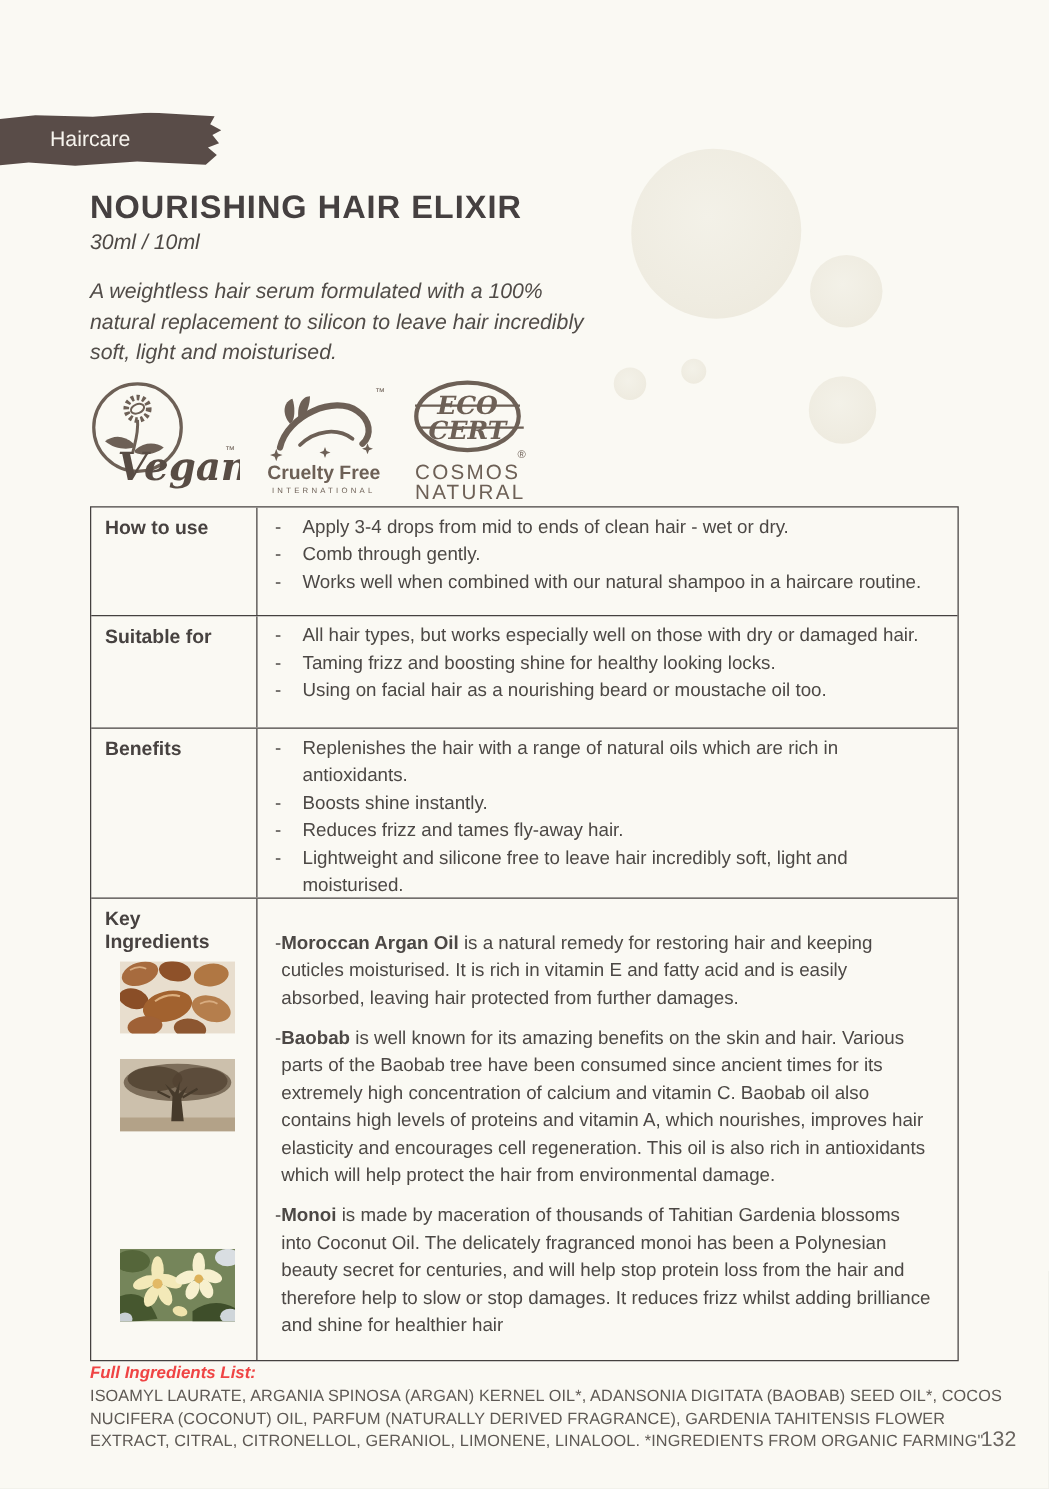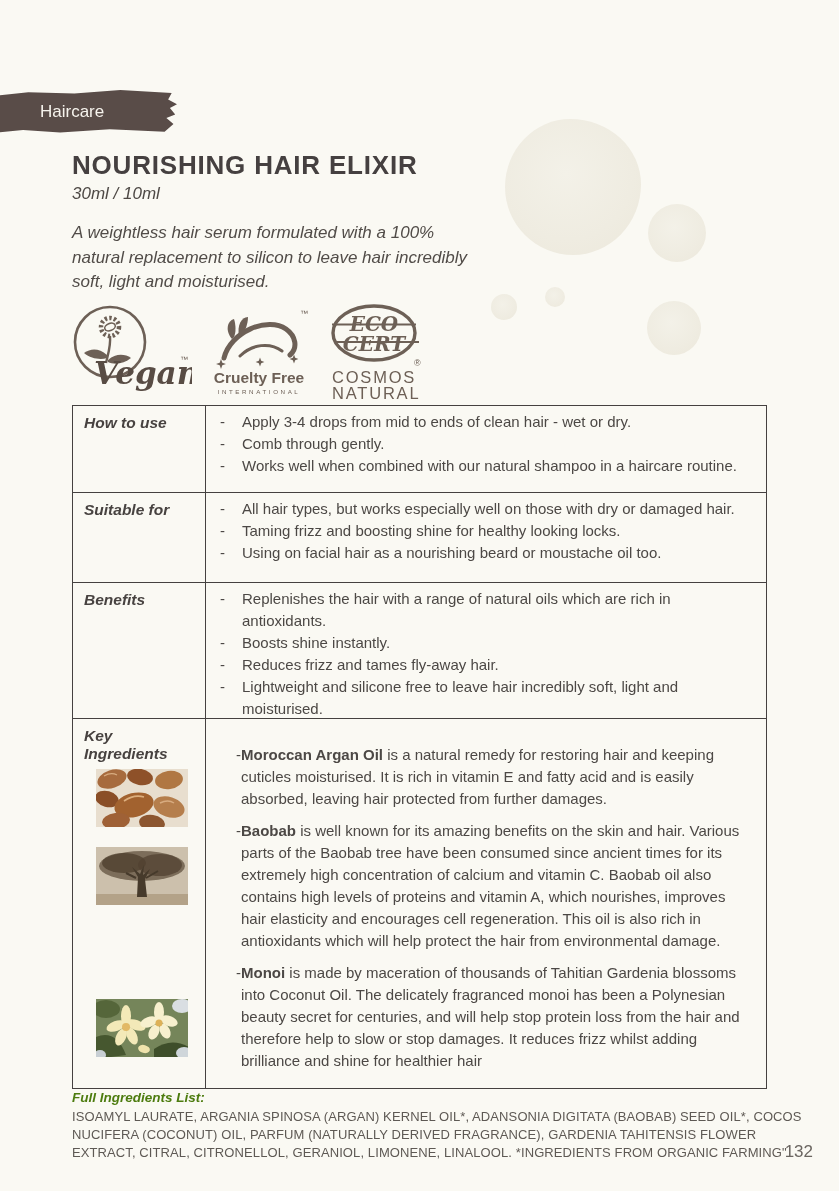--- a/index.html
+++ b/index.html
@@ -35,39 +35,39 @@
   
   .logos { position:absolute; left:70px; top:304px; display:flex; }
   .logo { display:block; }
   .logo-vegan { margin-right:18px; }
   .logo-bunny { margin-right:22px; }
 
   
   .info-table { position:absolute; left:72px; top:405px; width:695px; border:1px solid #454140; }
   .t-row { display:flex; border-bottom:1px solid #454140; overflow:hidden; }
   .t-row:last-child { border-bottom:none; }
-  .row-1 { height:87px; } .row-2 { height:90px; } .row-3 { height:136px; } .row-4 { height:369px;gap:16px; }
+  .row-1 { height:87px; } .row-2 { height:90px; } .row-3 { height:136px; } .row-4 { height:369px; }
   .t-label { width:133px; flex-shrink:0; border-right:1px solid #454140;
-    padding:8px 6px 0 11px; font-style:italic; font-weight:bold; font-size:15.5px; color:#474240; }
+    padding:8px 6px 0 11px; font-weight:bold; font-size:15.5px; color:#474240; }
   .t-content { flex:1; padding:5px 18px 0 14px; font-size:15px; line-height:22px; color:#4C4845; }
   .row-4 .t-content { padding-top:25px; }
   .bullet { display:flex; }
   .bullet .dash { width:22px; flex-shrink:0; }
   .bullet .b-text { flex:1; }
   .ki-para { display:flex; margin-bottom:10px; }
   .ki-para .ki-name { font-weight:bold; }
   .ki-photo { width:92px; height:58px; margin-left:12px; overflow:hidden; }
   .ki-photo svg { display:block; }
   .ph-argan { margin-top:6px; }
   .ph-baobab { margin-top:20px; }
   .ph-monoi { margin-top:94px; }
 
   
   .footer { position:absolute; left:72px; top:1090px; width:740px; }
-  .fi-label { font-style:italic; font-weight:bold; font-size:13.5px; color:#4d7c0f; margin-bottom:3px; }
+  .fi-label { font-style:italic; font-weight:bold; font-size:13.5px; color:#ef4444; margin-bottom:3px; }
   .fi-list { font-size:13px; line-height:18px; color:#5E5954; letter-spacing:0.1px; width:738px; }
   .page-num { position:absolute; right:26px; top:1142px; font-size:17px; color:#6A6560; }
 </style>
 </head>
 <body>
 
 <div class="page">
 
   <div class="drop drop1"></div>
   <div class="drop drop2"></div>

